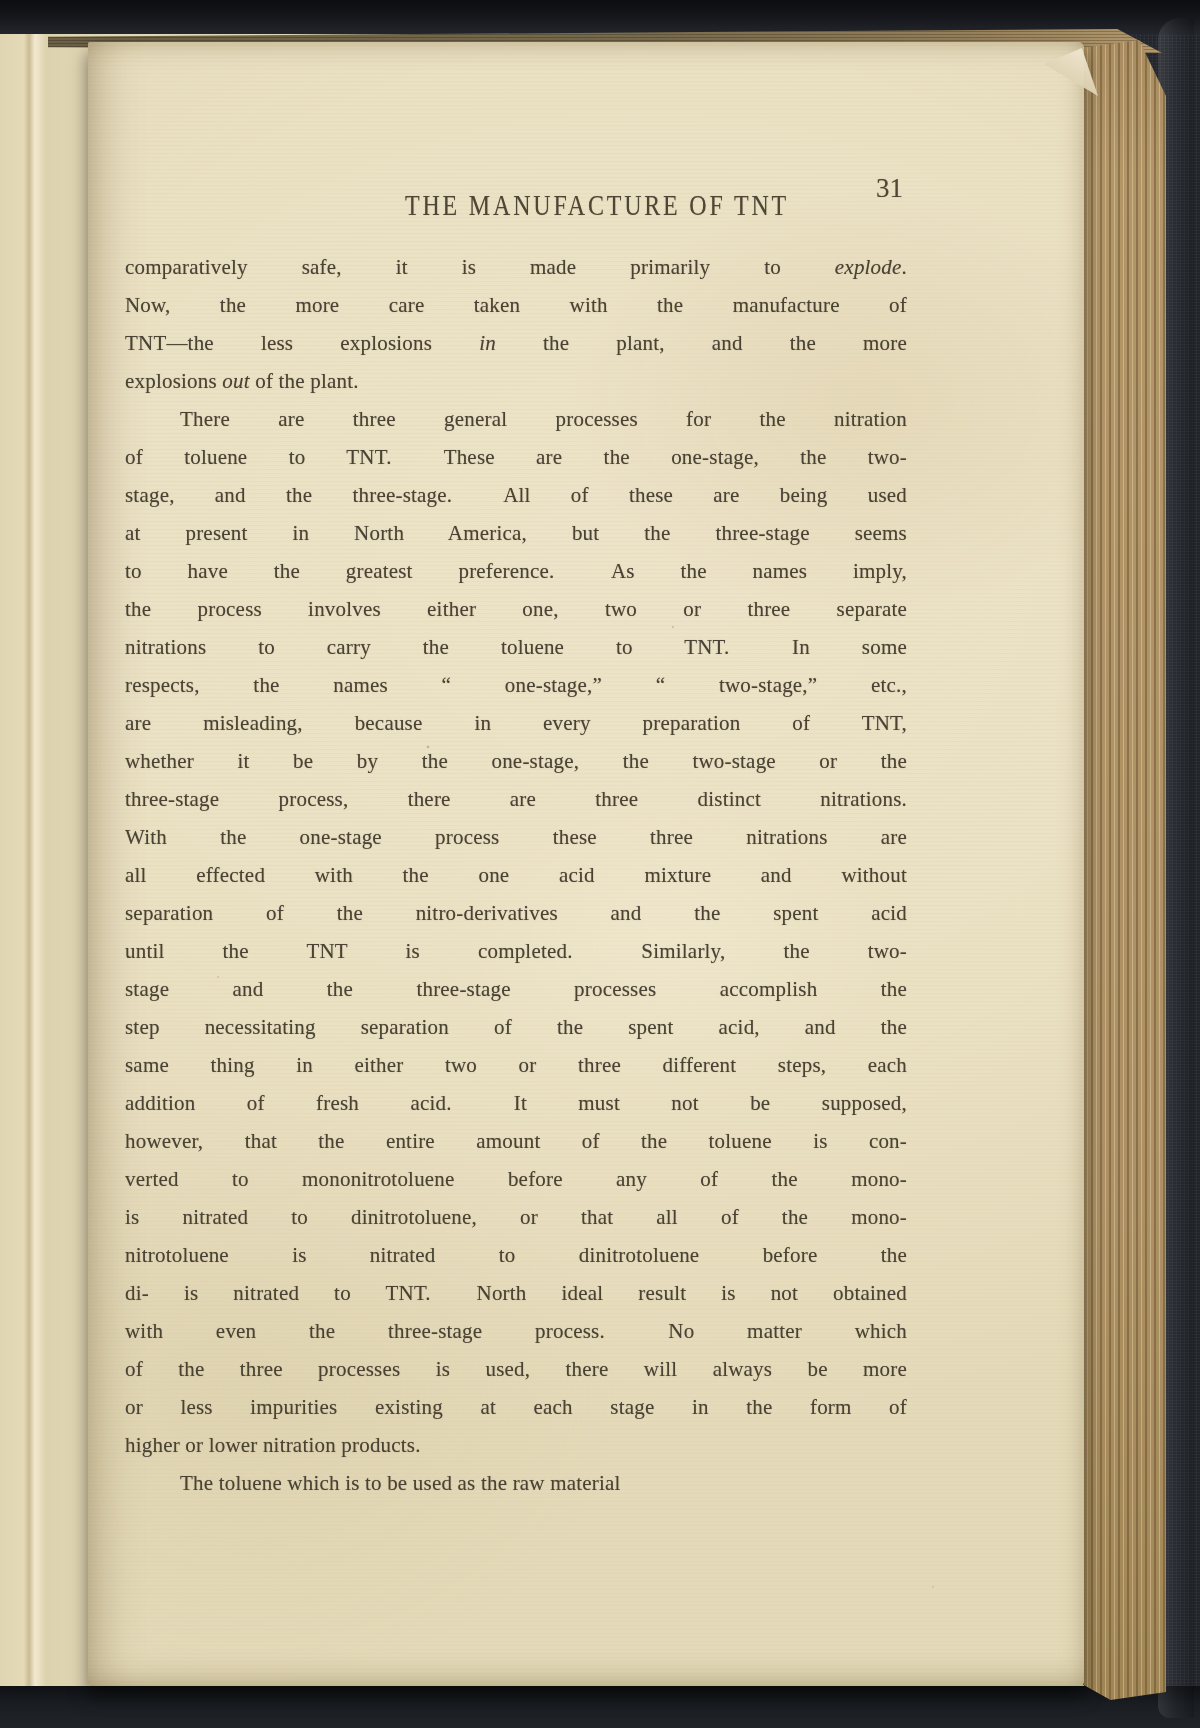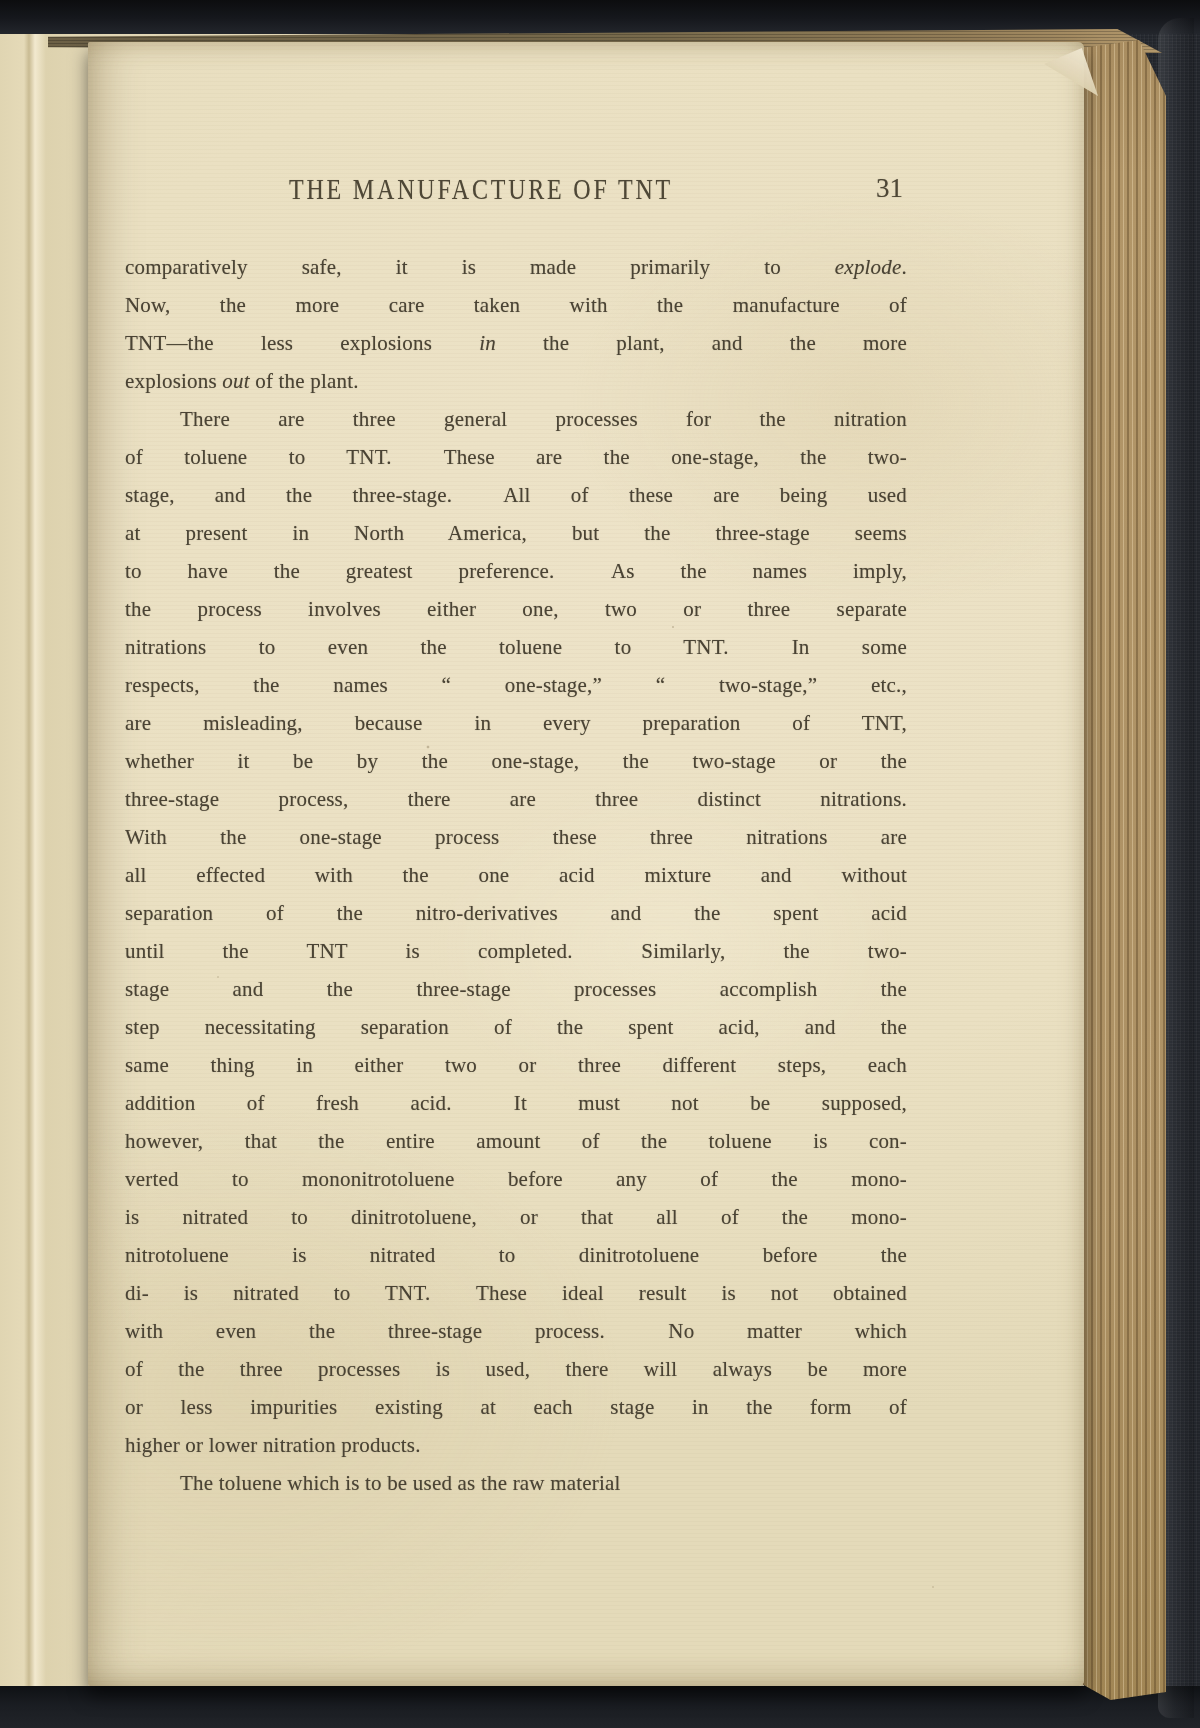--- a/index.html
+++ b/index.html
@@ -66,21 +66,21 @@
       radial-gradient(340px 240px at 58% 55%, rgba(255,250,232,.22), transparent 70%),
       repeating-linear-gradient(0deg, rgba(120,100,65,.03) 0 1px, transparent 1px 4px);
   }
   .dog-ear{
     position:absolute;left:956px;top:6px;width:54px;height:50px;
     clip-path:polygon(0 32%, 70% 0, 100% 96%);
     background:linear-gradient(210deg, rgba(246,239,220,.95) 0%, rgba(228,216,184,.9) 60%, rgba(203,188,150,.9) 100%);
     filter:drop-shadow(0 1px 1px rgba(110,92,55,.5));
   }
   .running-header{position:absolute;left:37px;top:130px;width:782px;height:36px;}
-  .header-title-wrap{position:absolute;left:0;right:70px;top:0;text-align:center;}
+  .header-title-wrap{position:absolute;left:0;right:70px;top:16px;text-align:right;}
   .header-title{
     display:inline-block;transform:scaleX(.8);transform-origin:50% 50%;
     font-size:30px;letter-spacing:3.5px;color:#4e4736;white-space:nowrap;
     text-shadow:0 0 1px rgba(78,71,54,.35);
   }
   .page-number{
     position:absolute;right:4px;top:1px;font-size:27px;color:#4e4736;
     text-shadow:0 0 1px rgba(78,71,54,.35);
   }
   .body-text{
@@ -125,38 +125,38 @@
           <div class="line">TNT—the less explosions <i>in</i> the plant, and the more</div>
           <div class="line last">explosions <i>out</i> of the plant.</div>
         </div>
         <div class="paragraph">
           <div class="line indent">There are three general processes for the nitration</div>
           <div class="line">of toluene to TNT.  These are the one-stage, the two-</div>
           <div class="line">stage, and the three-stage.  All of these are being used</div>
           <div class="line">at present in North America, but the three-stage seems</div>
           <div class="line">to have the greatest preference.  As the names imply,</div>
           <div class="line">the process involves either one, two or three separate</div>
-          <div class="line">nitrations to even the toluene to TNT.  In some</div>
+          <div class="line">nitrations to carry the toluene to TNT.  In some</div>
           <div class="line">respects, the names “ one-stage,” “ two-stage,” etc.,</div>
           <div class="line">are misleading, because in every preparation of TNT,</div>
           <div class="line">whether it be by the one-stage, the two-stage or the</div>
           <div class="line">three-stage process, there are three distinct nitrations.</div>
           <div class="line">With the one-stage process these three nitrations are</div>
           <div class="line">all effected with the one acid mixture and without</div>
           <div class="line">separation of the nitro-derivatives and the spent acid</div>
           <div class="line">until the TNT is completed.  Similarly, the two-</div>
           <div class="line">stage and the three-stage processes accomplish the</div>
           <div class="line">step necessitating separation of the spent acid, and the</div>
           <div class="line">same thing in either two or three different steps, each</div>
           <div class="line">addition of fresh acid.  It must not be supposed,</div>
           <div class="line">however, that the entire amount of the toluene is con-</div>
           <div class="line">verted to mononitrotoluene before any of the mono-</div>
           <div class="line">is nitrated to dinitrotoluene, or that all of the mono-</div>
           <div class="line">nitrotoluene is nitrated to dinitrotoluene before the</div>
-          <div class="line">di- is nitrated to TNT.  These ideal result is not obtained</div>
+          <div class="line">di- is nitrated to TNT.  North ideal result is not obtained</div>
           <div class="line">with even the three-stage process.  No matter which</div>
           <div class="line">of the three processes is used, there will always be more</div>
           <div class="line">or less impurities existing at each stage in the form of</div>
           <div class="line last">higher or lower nitration products.</div>
         </div>
         <div class="paragraph">
           <div class="line indent last">The toluene which is to be used as the raw material</div>
         </div>
       </div>
   </div>

